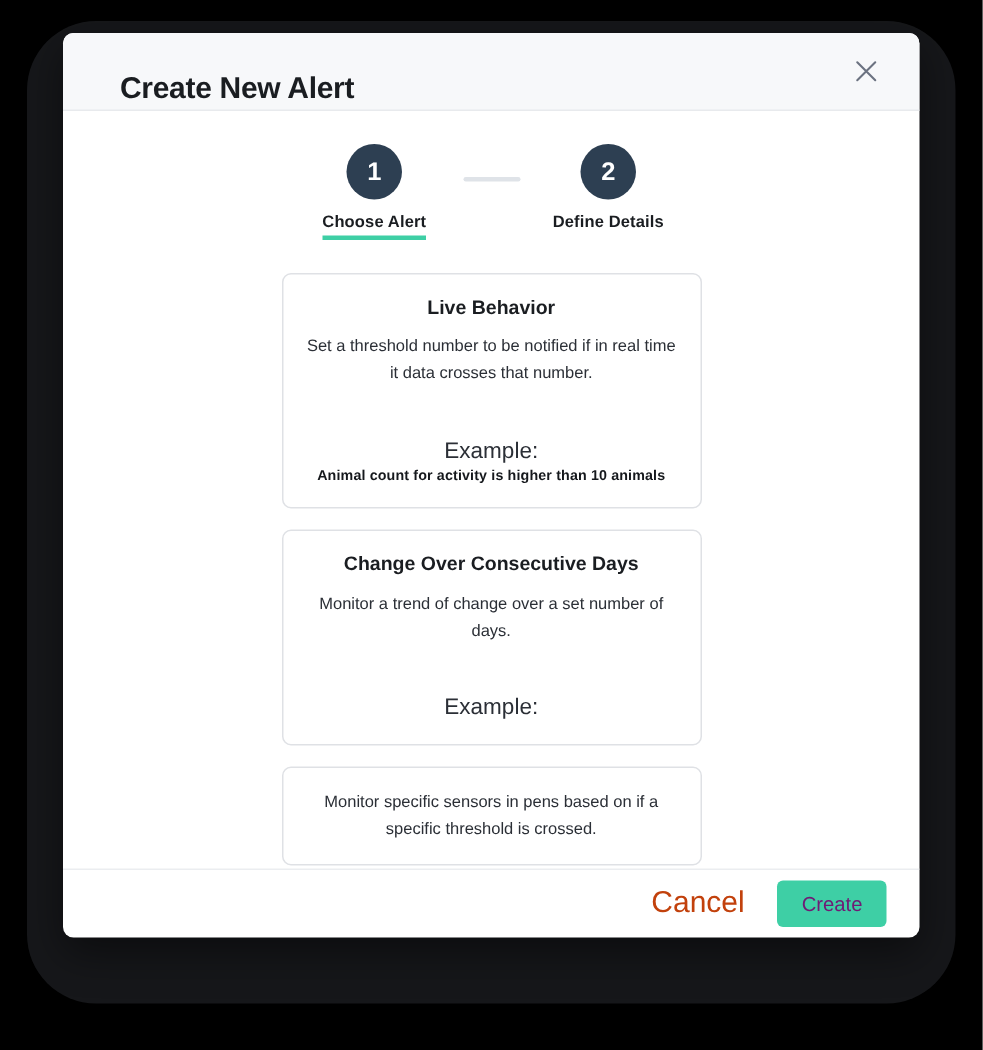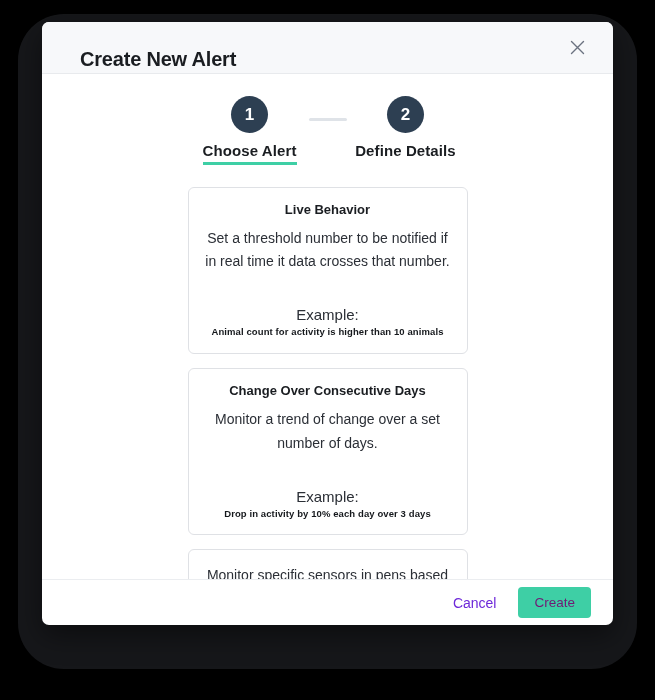--- a/index.html
+++ b/index.html
@@ -134,21 +134,21 @@
     color: #ffffff;
     font-size: 17px;
     font-weight: bold;
     display: flex;
     align-items: center;
     justify-content: center;
     line-height: 1;
   }
   .step-label {
     margin-top: 9px;
-    font-size: 15px;
+    font-size: 11px;
     font-weight: bold;
     color: #1a1d21;
     letter-spacing: .1px;
     padding-bottom: 3px;
     white-space: nowrap;
   }
   .step.active .step-label {
     border-bottom: 3px solid #3ecfa5;
   }
   .step-connector {
@@ -177,21 +177,21 @@
     box-sizing: border-box;
   }
   .card-title {
     font-size: 13px;
     font-weight: bold;
     color: #1a1d21;
     margin-bottom: 9px;
     line-height: 1.25;
   }
   .card-desc {
-    font-size: 14px;
+    font-size: 11px;
     color: #2b2f36;
     line-height: 1.65;
   }
   .card-example-label {
     margin-top: 31px;
     font-size: 15px;
     color: #2b2f36;
     line-height: 1.4;
   }
   .card-example-text {
@@ -208,22 +208,22 @@
     height: 46px;
     border-top: 1px solid #ebedf0;
     display: flex;
     align-items: center;
     justify-content: flex-end;
     gap: 18px;
     padding: 0 22px 0 0;
     box-sizing: border-box;
   }
   .btn-cancel {
-    font-size: 14px;
-    color: #6d28d9;
+    font-size: 20px;
+    color: #c2410c;
     background: transparent;
     border: none;
     cursor: pointer;
     padding: 6px 4px;
     font-family: inherit;
   }
   .btn-create {
     font-size: 13.5px;
     color: #701a75;
     background: #3ecfa5;
@@ -273,21 +273,20 @@
           <div class="card-title">Live Behavior</div>
           <div class="card-desc">Set a threshold number to be notified if in real time it data crosses that number.</div>
           <div class="card-example-label">Example:</div>
           <div class="card-example-text">Animal count for activity is higher than 10 animals</div>
         </div>
 
         <div class="option-card">
           <div class="card-title">Change Over Consecutive Days</div>
           <div class="card-desc">Monitor a trend of change over a set number of days.</div>
           <div class="card-example-label">Example:</div>
-          <div class="card-example-text">Drop in activity by 10% each day over 3 days</div>
         </div>
 
         <div class="option-card">
           <div class="card-desc">Monitor specific sensors in pens based on if a specific threshold is crossed.</div>
 
         </div>
 
       </div>
     </div>
 

